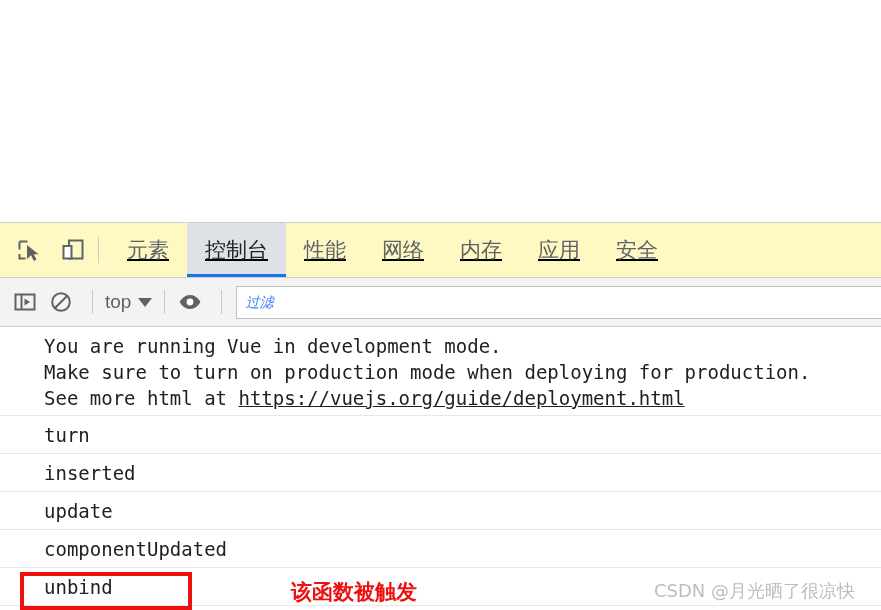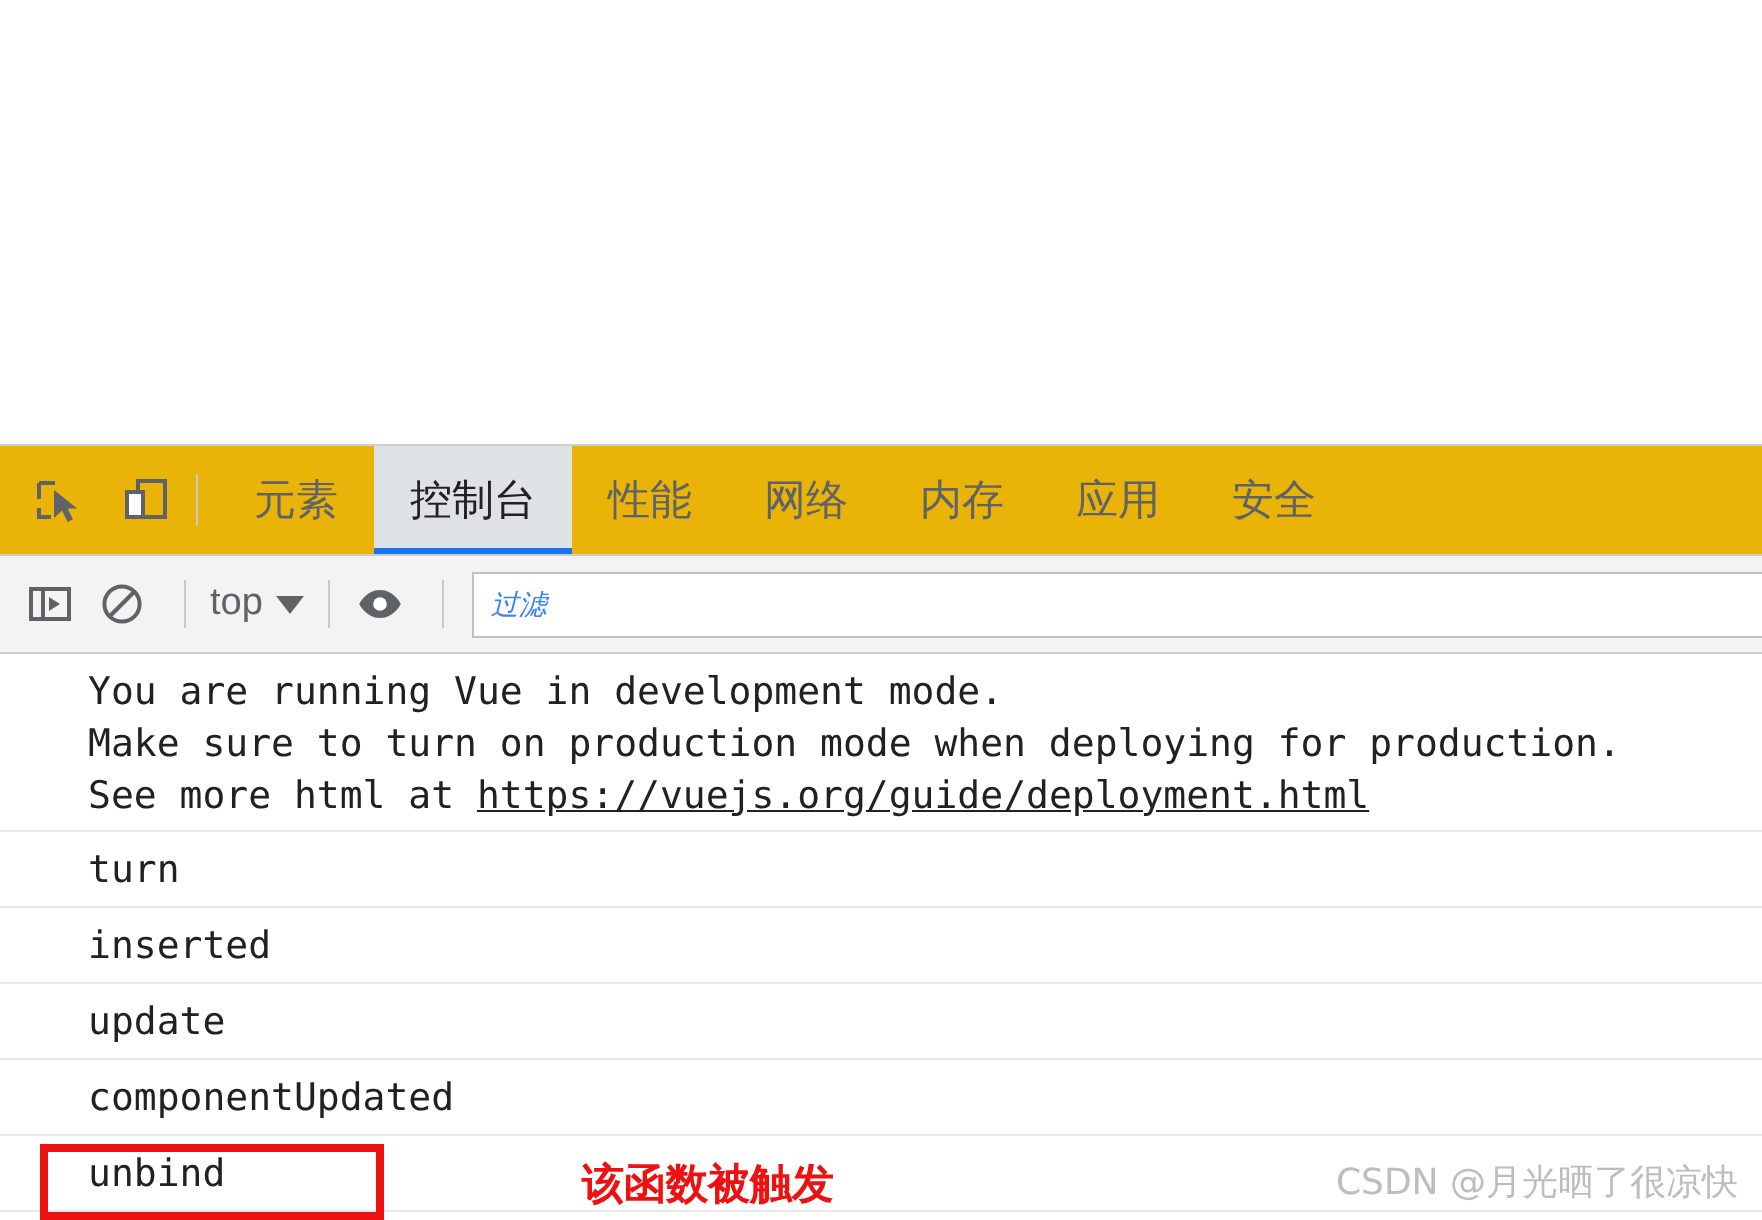--- a/index.html
+++ b/index.html
@@ -34,25 +34,26 @@
     height: 388px;
     background: #ffffff;
     border-top: 1px solid #cfcfcf;
     box-sizing: border-box;
   }
 
   
   #tabbar {
     position: relative;
     height: 55px;
-    background: #eab308;
+    background: #fef9c3;
     border-bottom: 1px solid #cdcdcd;
     display: flex;
     align-items: stretch;
     box-sizing: border-box;
+    text-decoration: underline;
   }
   .tool-icons {
     display: flex;
     align-items: center;
     padding-left: 14px;
     gap: 14px;
   }
   .tool-icon {
     width: 30px;
     height: 30px;
@@ -209,21 +210,21 @@
     left: 291px;
     top: 578px;
     font-size: 21px;
     font-weight: bold;
     color: #ee1111;
     font-family: "DejaVu Sans", sans-serif;
     white-space: nowrap;
   }
   #watermark {
     position: absolute;
-    right: 12px;
+    right: 26px;
     top: 579px;
     font-size: 18px;
     color: #bdbdbd;
     font-family: "DejaVu Sans", sans-serif;
     white-space: nowrap;
   }
 </style>
 </head>
 <body>
 

